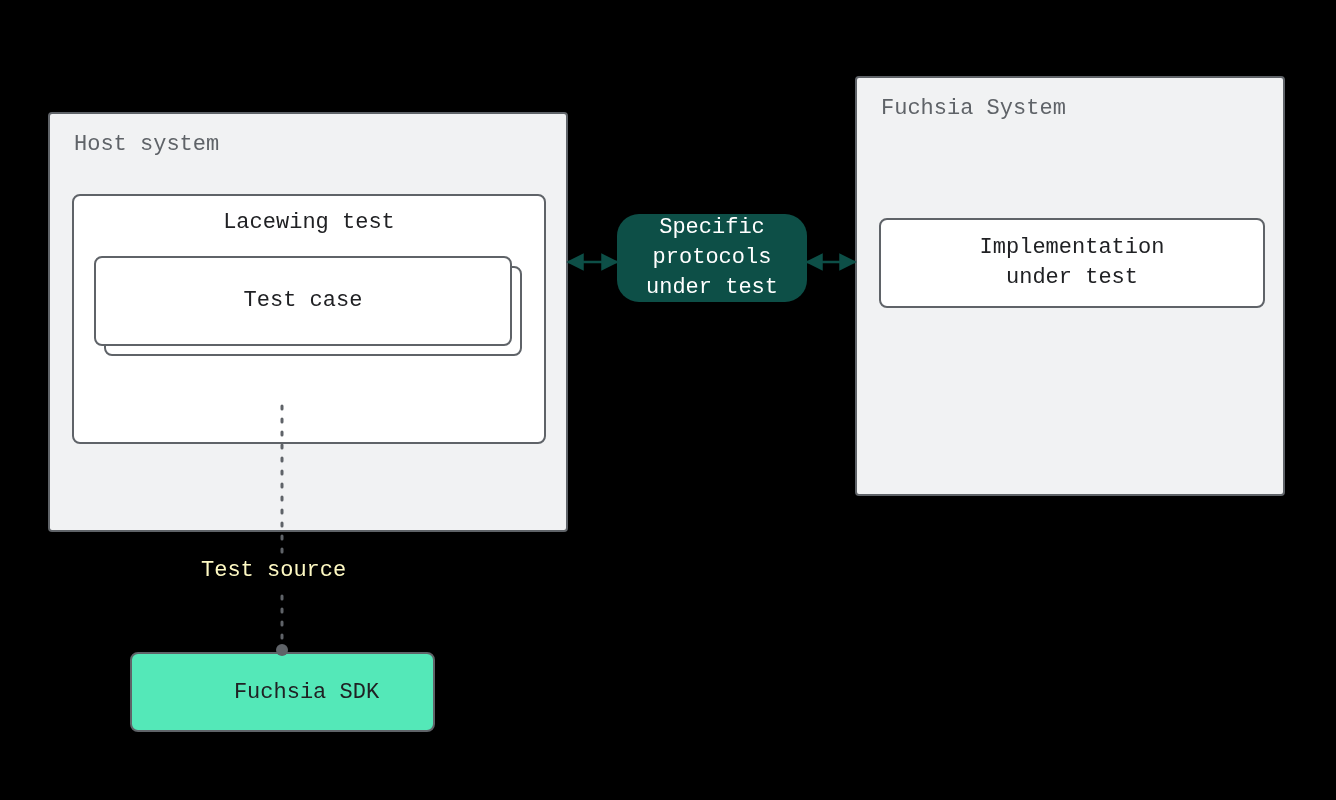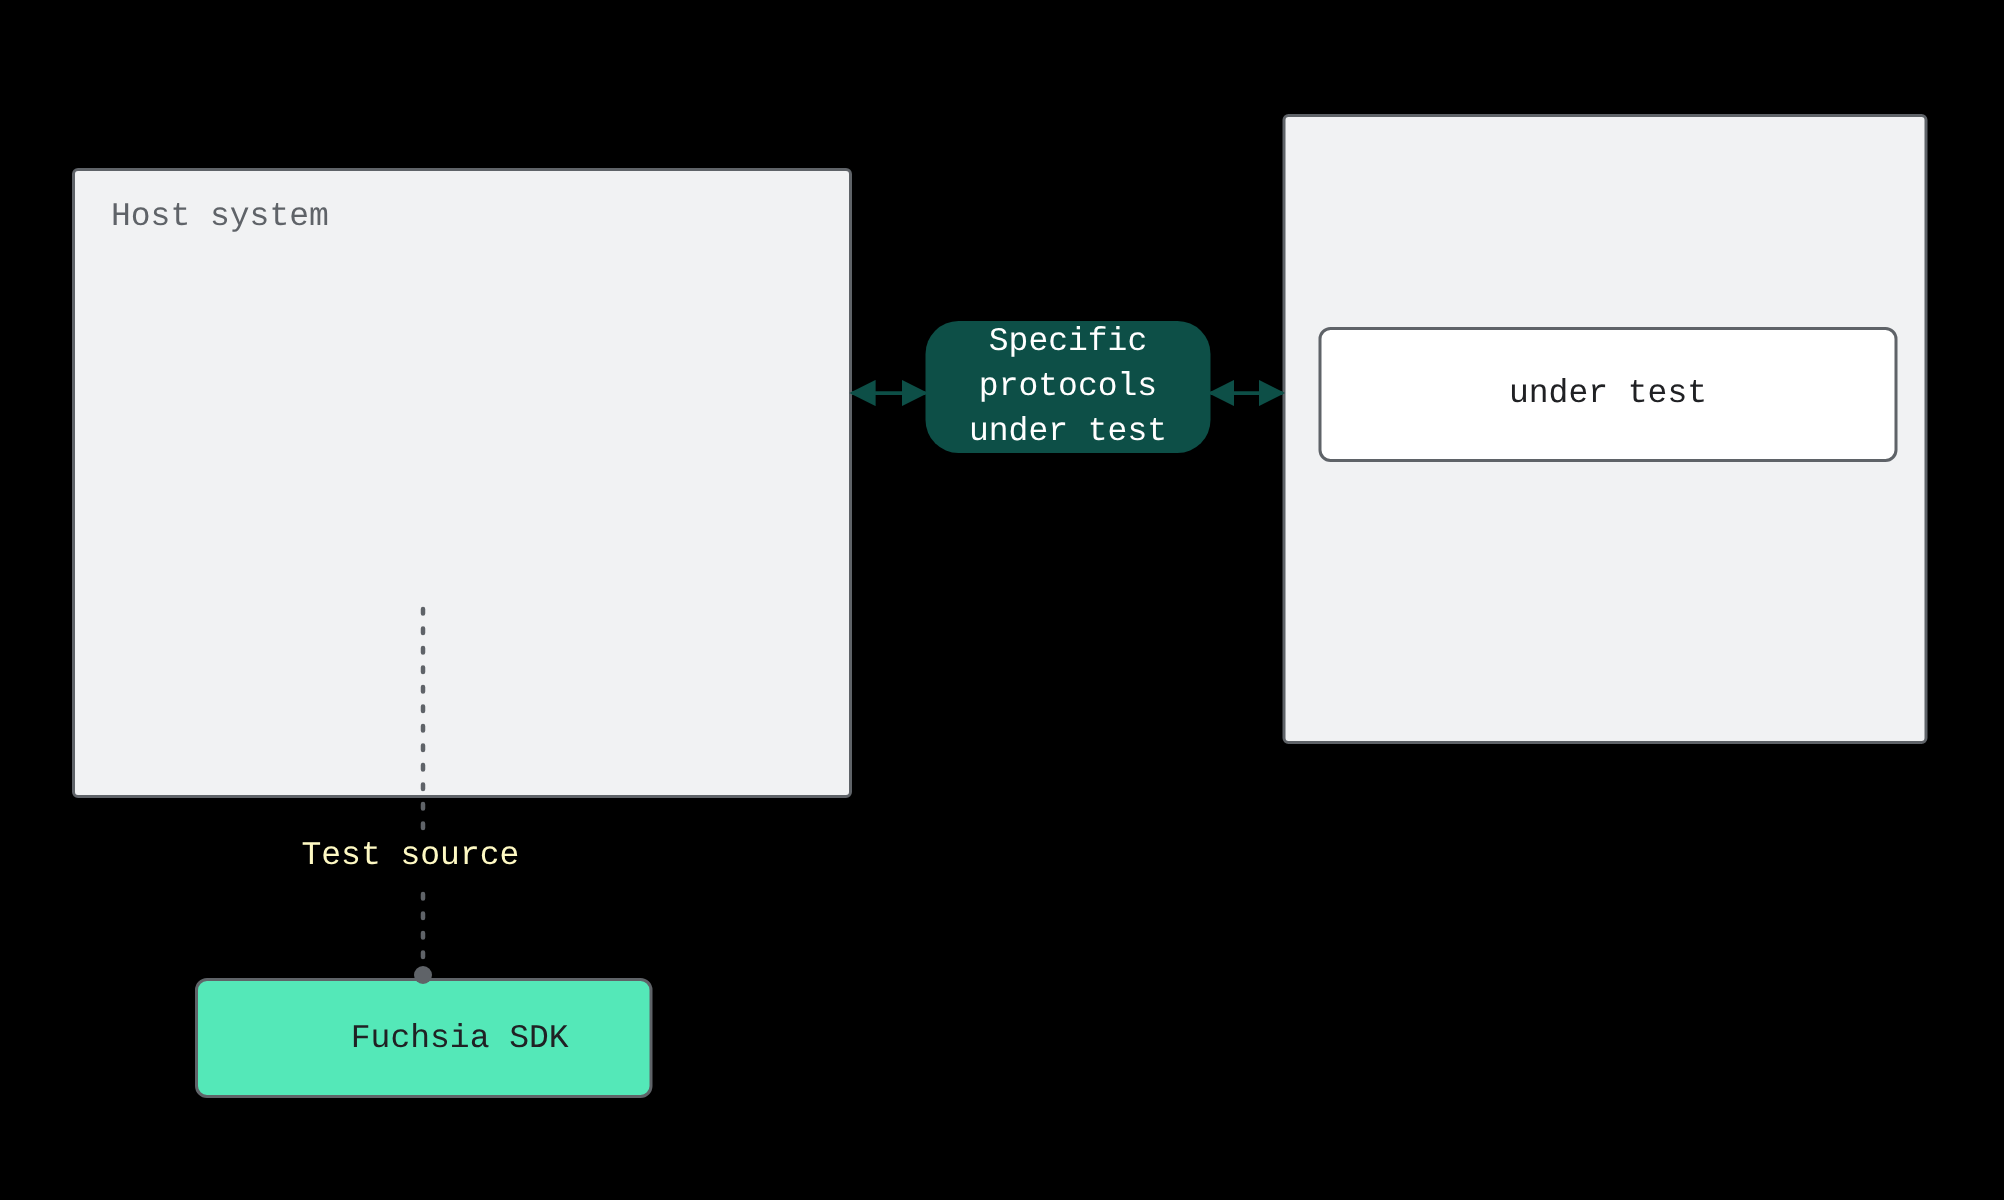--- a/index.html
+++ b/index.html
@@ -92,25 +92,36 @@
   }
 </style>
 </head>
 <body>
 
 <div class="canvas">
 
   <div class="box panel" style="left:48px; top:76px; width:520px; height:420px;margin-top:36px;">
     <div class="panel-title">Host system</div>
 
+    <div class="inner-panel" style="position:absolute; left:22px; top:80px; width:474px; height:250px;">
+      <div class="inner-title">Lacewing test</div>
+
+      <div class="shadow-card" style="left:30px; top:70px; width:418px; height:90px;"></div>
+
+      <div class="box card" style="position:absolute; left:20px; top:60px; width:418px; height:90px;">
+        <span>Test case</span>
+      </div>
+    </div>
   </div>
 
   <div class="box panel" style="left:855px; top:76px; width:430px; height:420px;">
+    <div class="panel-title">Fuchsia System</div>
 
     <div class="box card" style="position:absolute; left:22px; top:140px; width:386px; height:90px; flex-direction:column;">
+      <span>Implementation</span>
       <span>under test</span>
     </div>
   </div>
 
   <div class="box protocol-box" style="left:617px; top:214px; width:190px; height:88px; flex-direction:column;border-radius:22px;">
     <span>Specific</span>
     <span>protocols</span>
     <span>under test</span>
   </div>
 

